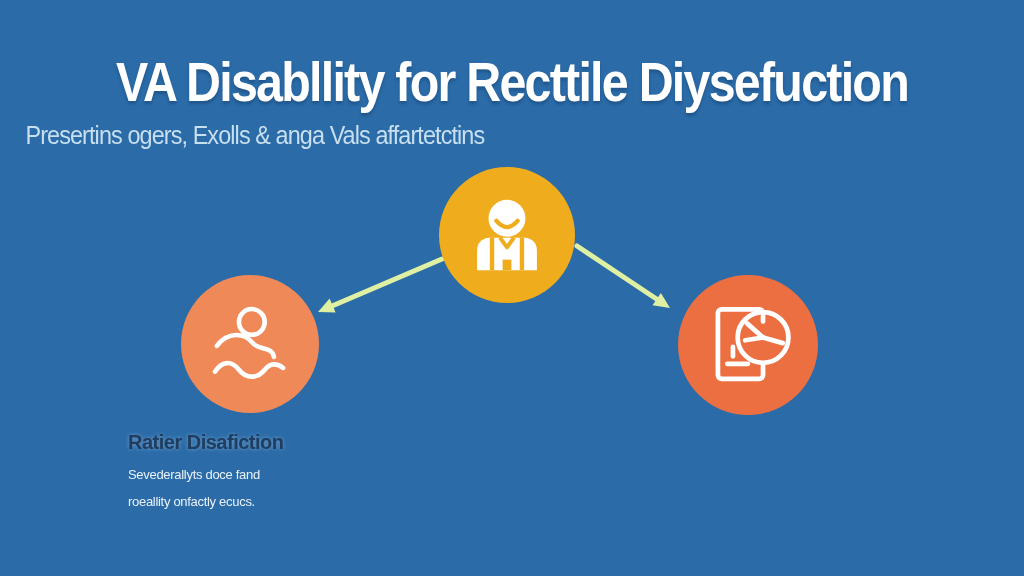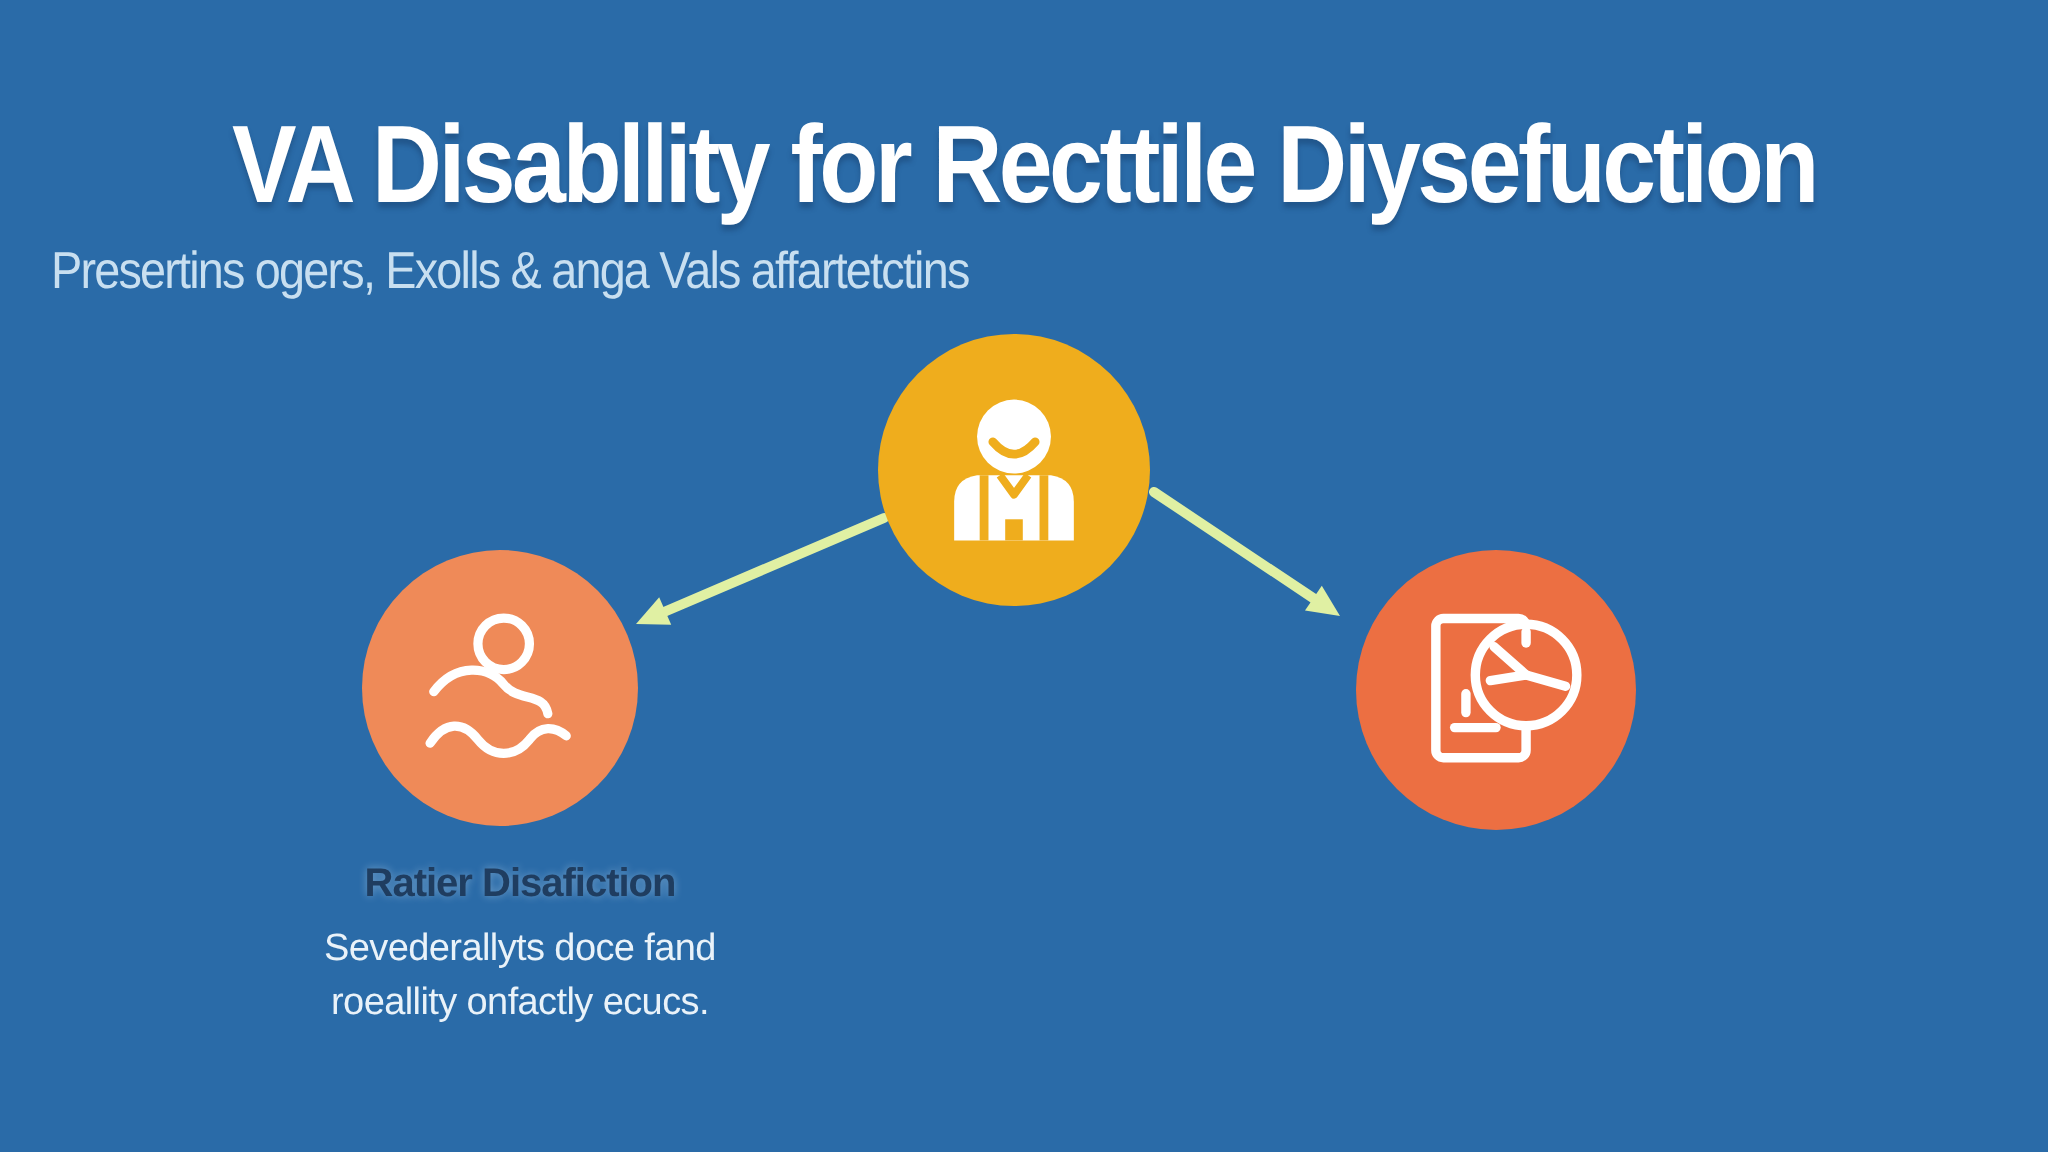--- a/index.html
+++ b/index.html
@@ -40,30 +40,30 @@
 
   .icon-stroke { fill:none; stroke: var(--icon, #fff); stroke-width:5; stroke-linecap:round; stroke-linejoin:round; }
 
   
   .arrow-layer { position:absolute; left:0; top:0; width:1024px; height:576px; }
   .arrow-line { stroke: var(--arrow, #E0F0A3); stroke-width:5; stroke-linecap:round; }
   .arrow-head { fill: var(--arrow, #E0F0A3); }
 
   
   .caption { position:absolute; }
-  .caption-left  { left:138px; top:431px; width:244px; text-align:center; }
+  .caption-left  { left:128px; top:431px; width:244px; text-align:left; }
   .caption-right { left:690px; top:431px; width:230px; text-align:left; }
   .caption-heading {
     font-size:20px; font-weight:bold; letter-spacing:-.5px;
     color: var(--heading, #1F3D60);
     text-shadow: 0 0 4px rgba(200,225,245,.45);
     margin-bottom:7px;
   }
   .caption-body {
-    font-size:19px; letter-spacing:-.3px; line-height:27px;
+    font-size:13px; letter-spacing:-.3px; line-height:27px;
     color: var(--body-text, #E9F2F9);
     white-space: pre-line;
   }
 </style>
 </head>
 <body>
 
 <div class="canvas">
 
   <div class="header">

